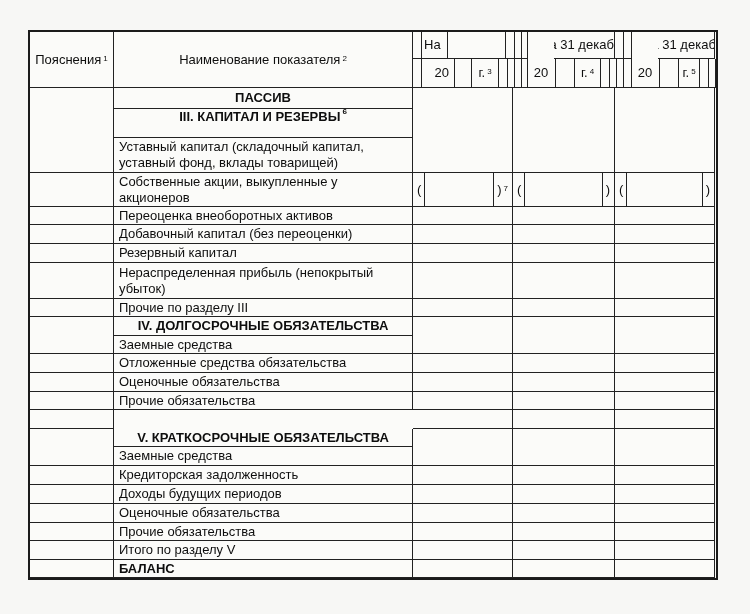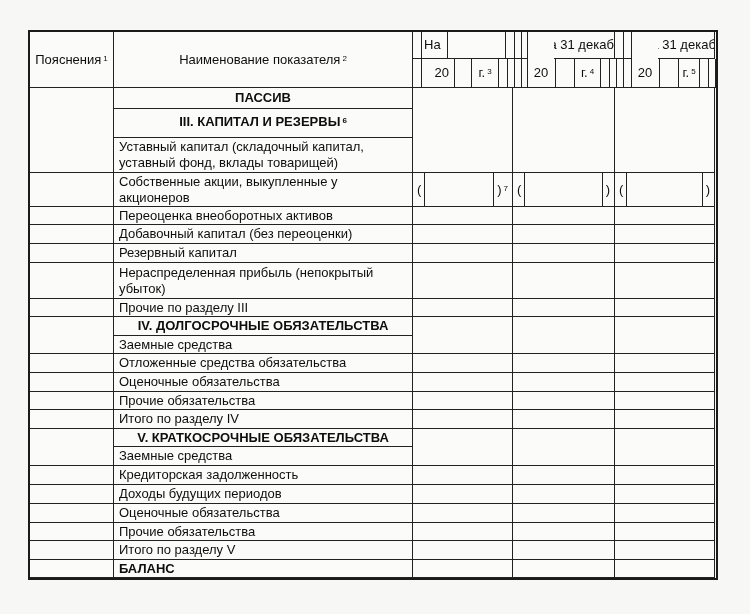--- a/index.html
+++ b/index.html
@@ -25,21 +25,21 @@
     border-right:1px solid #222;
     border-bottom:1px solid #222;
     box-sizing:border-box;
     display:flex;align-items:center;
     font-size:13px;line-height:16px;
     padding:0 3px 0 5px;
     overflow:hidden;
   }
   .hc{justify-content:center;text-align:center;padding:0 1px;}
   .bold{font-weight:bold;}
-  .bottom{align-items:center;padding-bottom:2px;}
+  .bottom{align-items:flex-start;padding-bottom:2px;}
   .nowrap{white-space:nowrap;margin-left:27px;}
   .ctr{justify-content:center;padding:0 1px;}
   .rt{justify-content:flex-end;padding-right:5px;}
   sup{font-size:8px;line-height:1;position:relative;top:-1px;margin-left:2px;}
   .parcell{padding:0 4px;}
   .pbox{flex:1 1 auto;align-self:stretch;border-left:1px solid #222;border-right:1px solid #222;margin:0 3px;}
   .p{font-size:13px;}
 </style>
 </head>
 <body>
@@ -165,23 +165,20 @@
     </div>
   <div class="cell" style="grid-area:14/2/15/3">
       <span>Отложенные средства обязательства</span>
     </div>
   <div class="cell" style="grid-area:15/2/16/3">
       <span>Оценочные обязательства</span>
     </div>
   <div class="cell" style="grid-area:16/2/17/3">
       <span>Прочие обязательства</span>
     </div>
-  <div class="cell" style="grid-area:17/2/18/3">
-      <span>Итого по разделу IV</span>
-    </div>
   <div class="cell hc bold" style="grid-area:18/2/19/3">
       <span>V. КРАТКОСРОЧНЫЕ ОБЯЗАТЕЛЬСТВА</span>
     </div>
   <div class="cell" style="grid-area:19/2/20/3">
       <span>Заемные средства</span>
     </div>
   <div class="cell" style="grid-area:20/2/21/3">
       <span>Кредиторская задолженность</span>
     </div>
   <div class="cell" style="grid-area:21/2/22/3">

